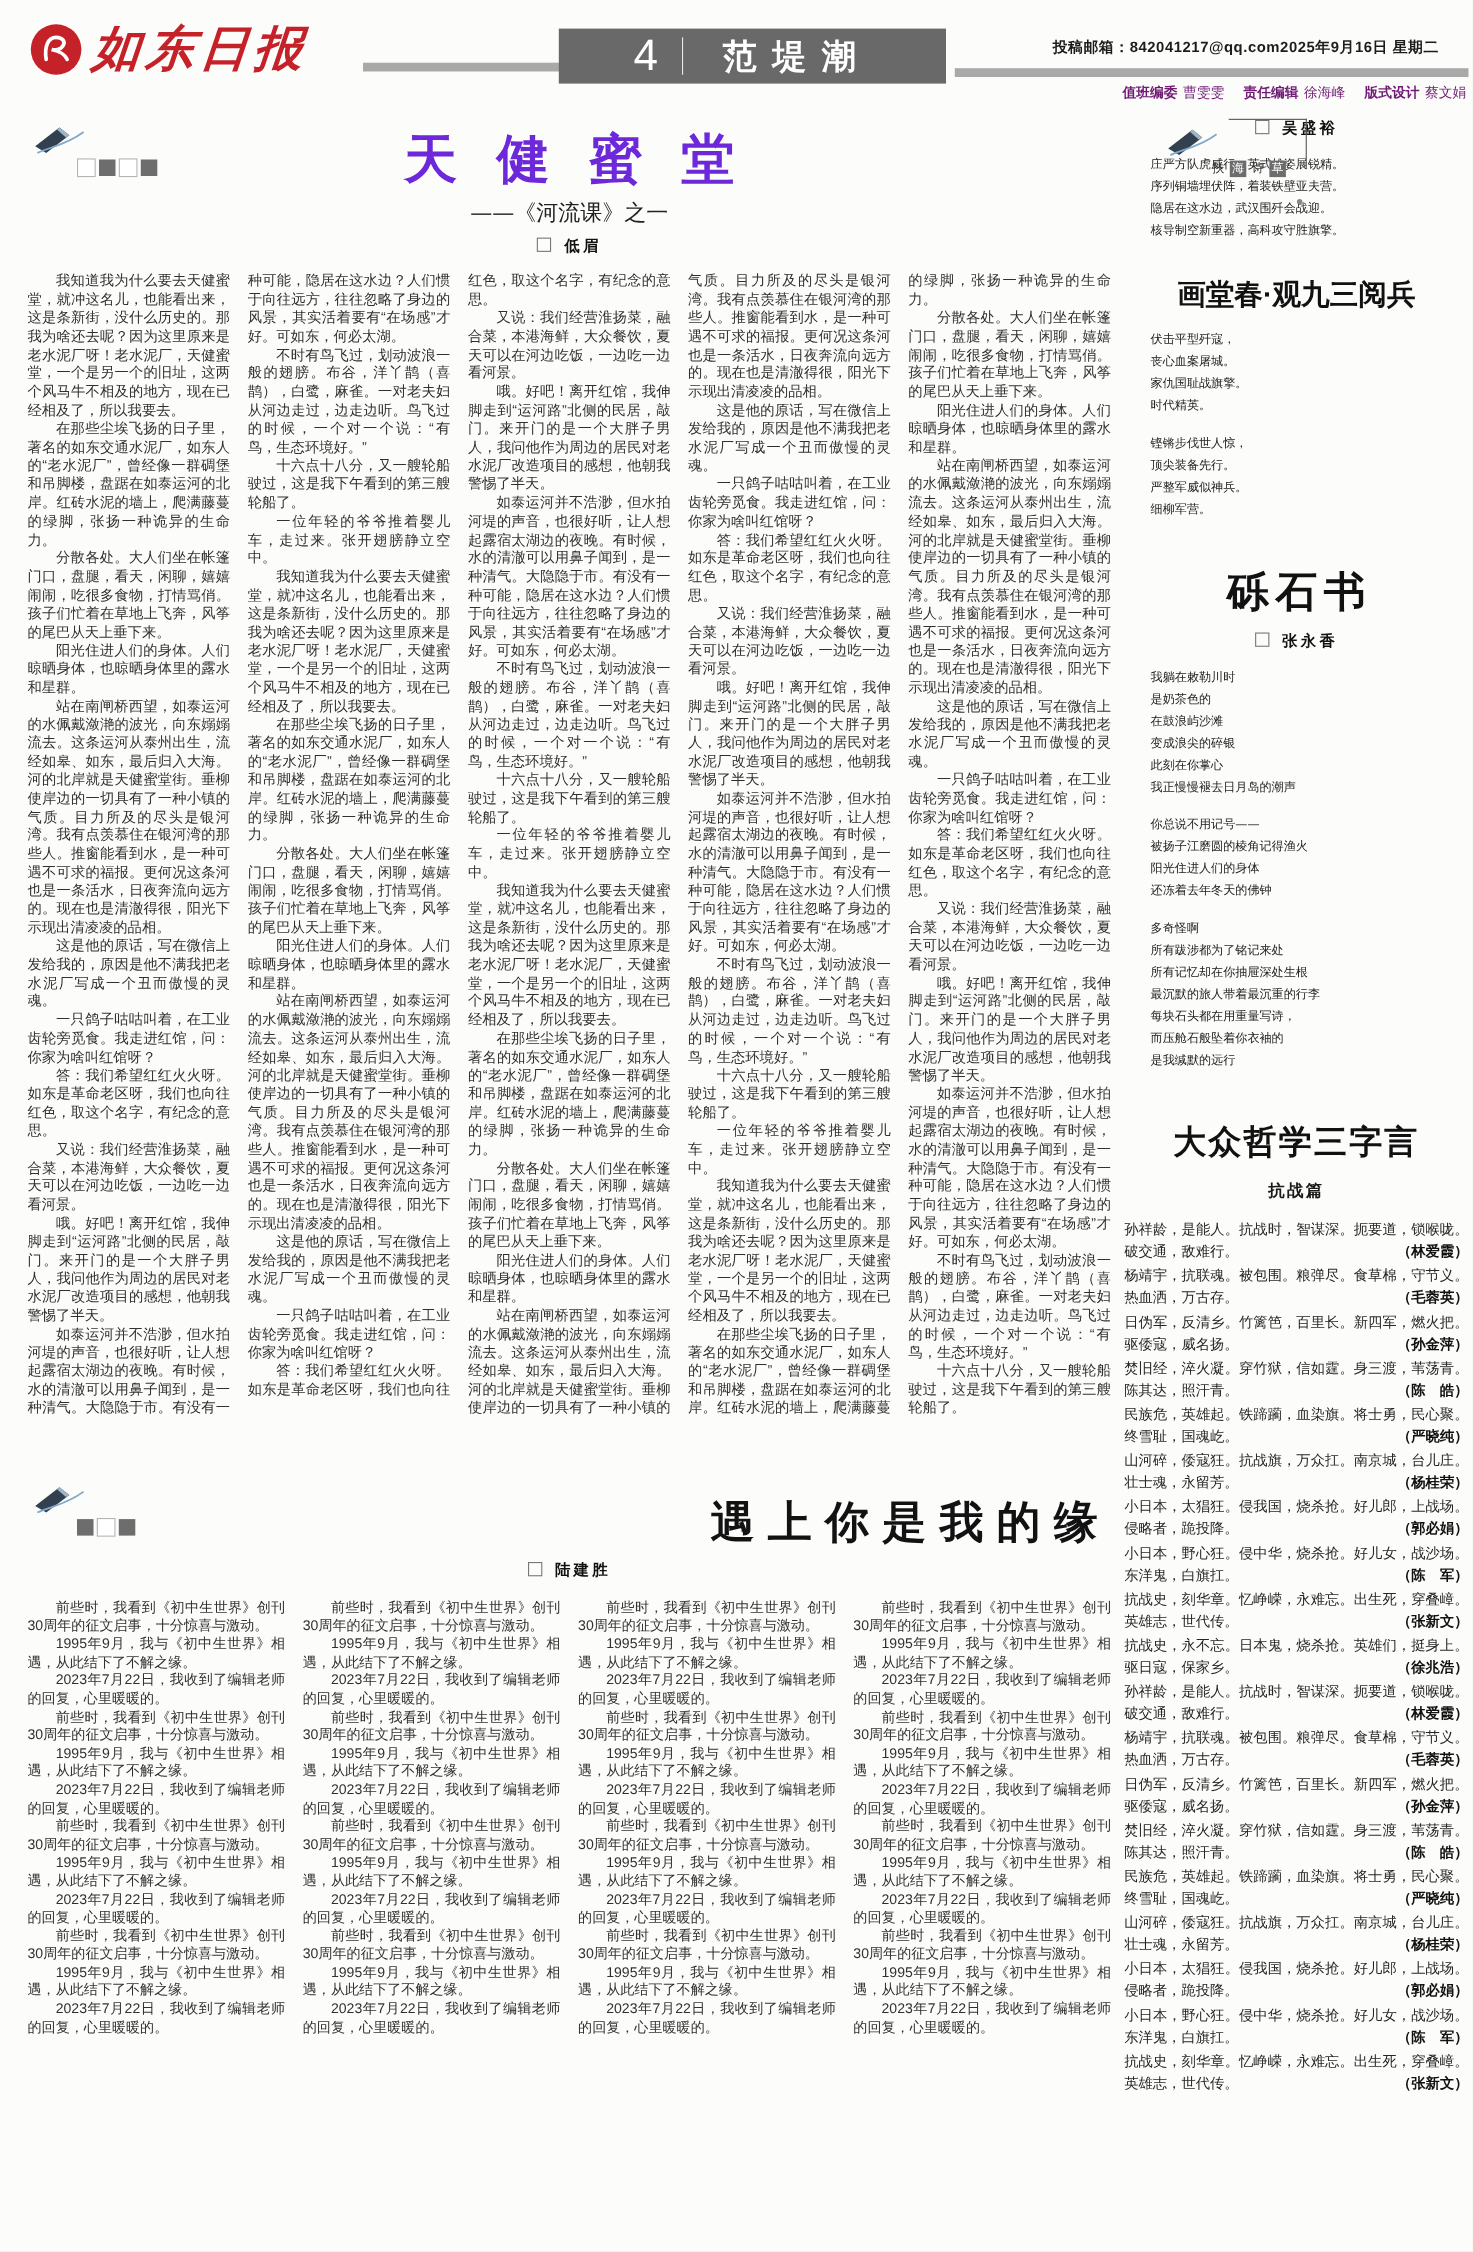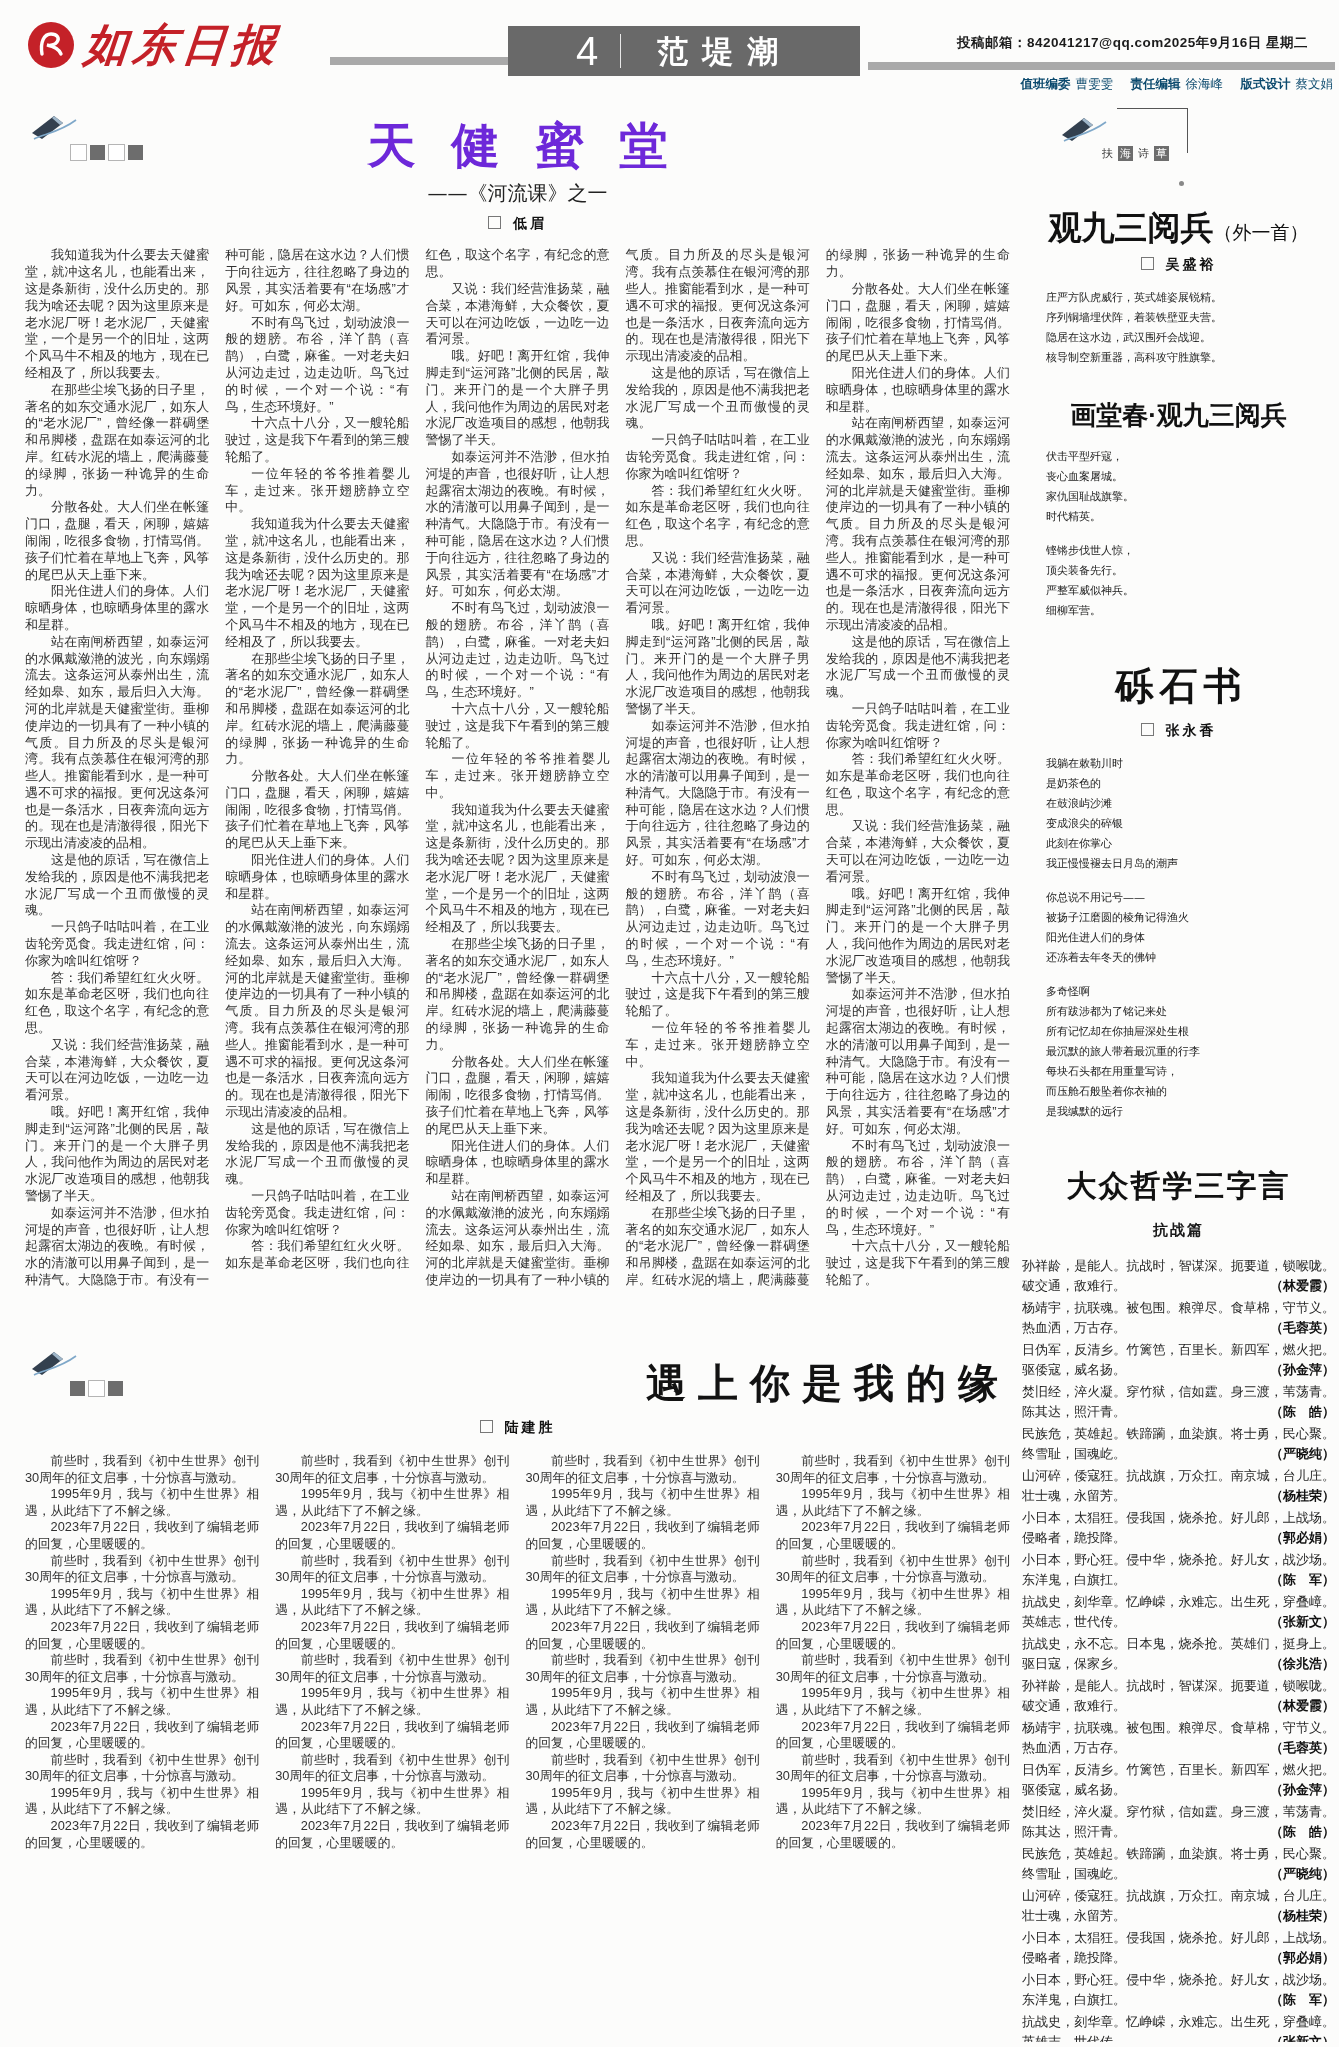--- a/index.html
+++ b/index.html
@@ -14,21 +14,21 @@
   .rule{position:absolute;background:#a9a9a9;height:8px;}
   .rule-left{left:330px;top:57px;width:180px;}
   .rule-right{left:868px;top:62px;width:467px;}
   .banner{position:absolute;left:508px;top:26px;width:352px;height:50px;background:#696969;
           display:flex;align-items:center;justify-content:center;gap:22px;color:#fff;}
   .banner .pnum{font-size:40px;font-weight:400;line-height:1;}
   .banner .vdiv{width:1px;height:34px;background:#e8e8e8;}
   .banner .section{font-size:31px;font-weight:900;letter-spacing:14px;text-indent:14px;line-height:1;}
   .hdr-line{position:absolute;left:930px;top:34px;width:405px;display:flex;
             justify-content:center;font-size:13.5px;font-weight:600;color:#1c1c1c;letter-spacing:.5px;}
-  .editors{position:absolute;right:6px;top:76px;width:420px;text-align:right;font-size:12.5px;color:#0c4a6e;}
+  .editors{position:absolute;right:6px;top:76px;width:420px;text-align:right;font-size:12.5px;color:#701a75;}
   .editors b{font-weight:700;margin-left:14px;}
   .editors span{margin-left:5px;font-weight:400;}
   
   .emblem{position:absolute;width:110px;height:66px;}
   .emblem svg{position:absolute;left:0;top:2px;}
   .emblem .tiles{position:absolute;left:40px;top:34px;display:flex;gap:3px;align-items:center;}
   .tile{width:15px;height:15px;font-size:11px;line-height:15px;text-align:center;}
   .tile.filled{background:#6d6d6d;color:#fff;}
   .tile.plain{color:#333;background:transparent;}
   .tile.empty{border:1px solid #b5b5b5;background:#fff;}
@@ -261,23 +261,20 @@
       </svg>
       <div class="tiles">
         <span class="tile plain">扶</span>
         <span class="tile filled">海</span>
         <span class="tile plain">诗</span>
         <span class="tile filled">草</span>
       </div>
       <div class="dot"></div>
     </div>
 
-    <h2 class="p1-title">
-      <span>观九三阅兵</span><span class="suffix">（外一首）</span>
-    </h2>
     <div class="byline">
       <span class="box"></span>
       <span class="nm">吴盛裕</span>
     </div>
     <div class="poem">
         <div>庄严方队虎威行，英式雄姿展锐精。</div>
         <div>序列铜墙埋伏阵，着装铁壁亚夫营。</div>
         <div>隐居在这水边，武汉围歼会战迎。</div>
         <div>核导制空新重器，高科攻守胜旗擎。</div>
       </div>

